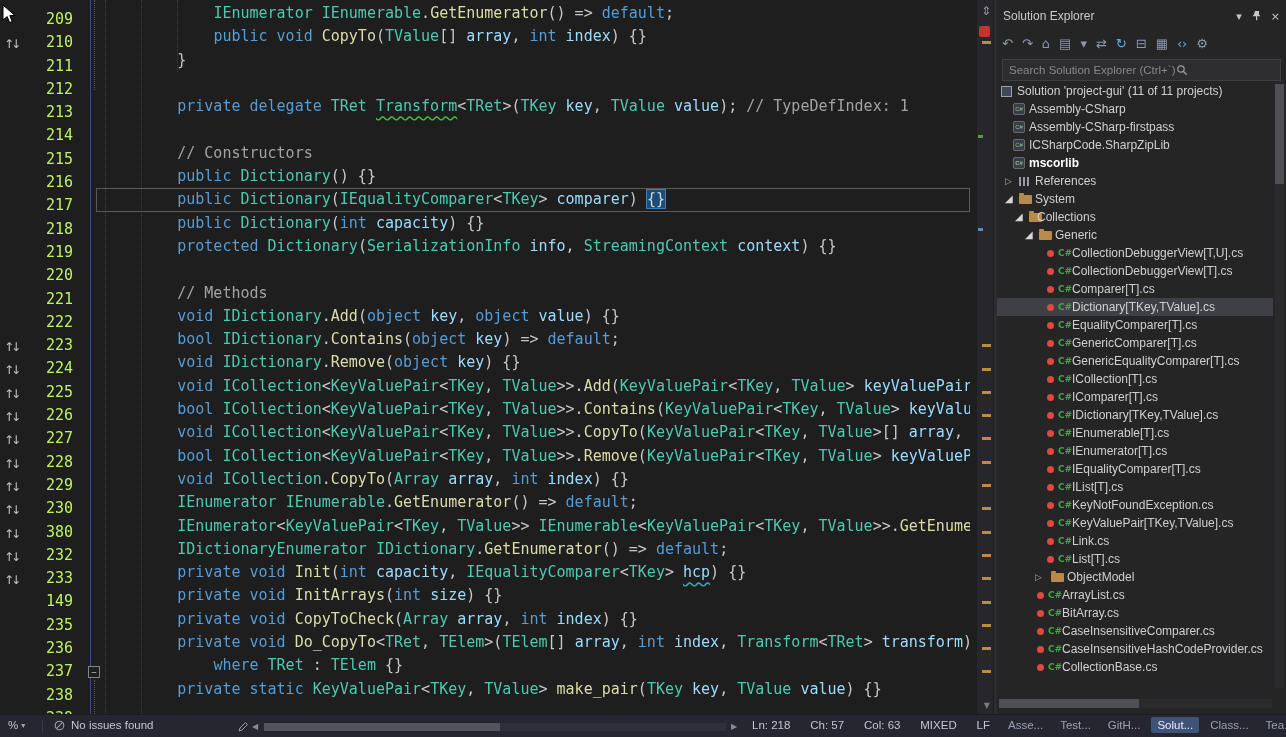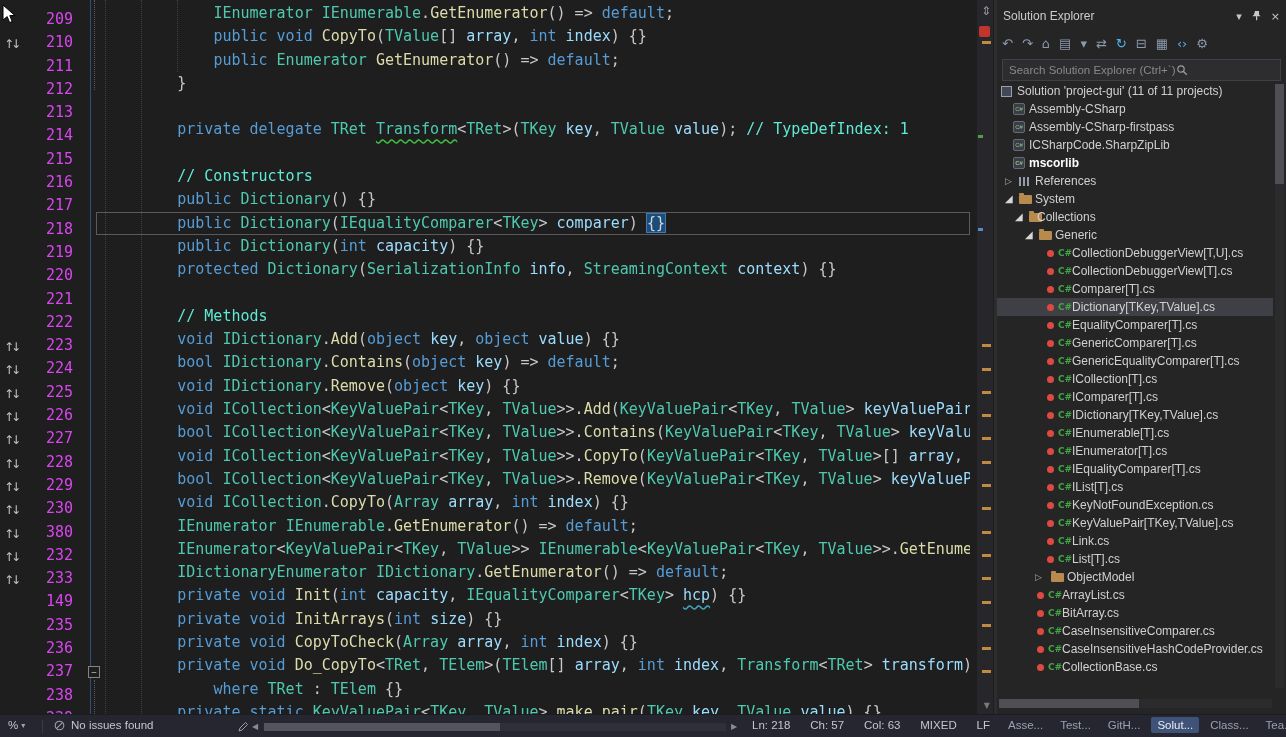--- a/index.html
+++ b/index.html
@@ -5,37 +5,37 @@
   *{margin:0;padding:0;box-sizing:border-box}
   html,body{width:1286px;height:737px;overflow:hidden}
   body{position:relative;background:#1e1e1e;font-family:"Liberation Sans",sans-serif}
   .gicon{font-family:"DejaVu Sans",sans-serif}
 
   
   .editor{position:absolute;left:0;top:0;width:994px;height:714px;background:#1e1e1e;overflow:hidden}
   .glyph-margin{position:absolute;left:0;top:0;width:30px;height:714px;padding-top:8px;overflow:hidden}
   .mrow{height:23.3px;line-height:23.3px}
   .impl-glyph{color:#c5c5c5;font-size:12px;letter-spacing:-3px;padding-left:4px;font-family:"DejaVu Sans",sans-serif}
-  .line-numbers{position:absolute;left:30px;top:0;width:48px;height:714px;padding-top:8px;text-align:right;color:#d946ef;font-family:"DejaVu Sans Mono",monospace;font-size:15px;overflow:hidden}
+  .line-numbers{position:absolute;left:30px;top:0;width:48px;height:714px;padding-top:8px;text-align:right;color:#bef264;font-family:"DejaVu Sans Mono",monospace;font-size:15px;overflow:hidden}
   .num{padding-right:5px}
   .sel-margin-line{position:absolute;left:90px;top:0;width:1px;height:714px;background:#2e4f7a}
   .fold-guide{position:absolute;left:94px;width:0;border-left:1px dotted #5a5a5a}
   .fg-top{top:0;height:90px}
   .fg-bottom{top:680px;height:34px}
   .fold-box{position:absolute;left:88px;top:666px;width:12px;height:12px;border:1px solid #848484;background:#1e1e1e;color:#c0c0c0;font:9px/10px "DejaVu Sans Mono",monospace;text-align:center;z-index:5}
   .code-viewport{position:absolute;left:96px;top:0;right:24px;height:714px;padding-top:2px;overflow:hidden}
   .indent-guide{position:absolute;top:0;height:714px;width:0;border-left:1px dotted #3f3f46}
   .ig0{left:9px}.ig1{left:45px}.ig2{left:81px;height:72px}
   .code-line{position:relative;height:23.3px;line-height:23.3px;white-space:pre;font-family:"DejaVu Sans Mono",monospace;font-size:15px;color:#c8c8c8;padding-left:9px}
   .code-line.current{box-shadow:inset 0 0 0 1px #5a5a5e}
   .tok-k{color:#569cd6}
   .tok-t{color:#4ec9b0}
   .tok-m{color:#dcdcaa}
   .tok-v{color:#9cdcfe}
-  .tok-c{color:#5eead4}
+  .tok-c{color:#a3a3a3}
   .tok-x{color:#c8c8c8}
   .tok-sel{background:#1b4c7a;box-shadow:0 0 0 1px #3e7cb8;color:#d4d4d4}
   .tok-sqg{text-decoration:underline wavy #3fbf3f;text-underline-offset:4px}
   .tok-lnk{text-decoration:underline wavy #3fa7bf;text-underline-offset:4px}
 
   .editor-scrollbar{position:absolute;right:0;top:0;width:24px;height:714px;background:#1e1e1e}
   .sb-track{position:absolute;right:1px;top:0;width:16px;height:714px;background:#27272b}
   .sb-grip{position:absolute;right:3px;top:4px;color:#9a9a9a;font-size:12px;z-index:6}
   .sb-red{position:absolute;right:4px;top:26px;width:11px;height:11px;background:#c1352d;border-radius:2px;z-index:6}
   .sb-down{position:absolute;right:4px;bottom:4px;color:#7a7a7a;font-size:8px;z-index:6}
@@ -163,21 +163,20 @@
   <div class="sel-margin-line"></div>
   <div class="fold-guide fg-top"></div>
   <div class="fold-guide fg-bottom"></div>
   <div class="fold-box">−</div>
   <div class="code-viewport" id="codearea">
     <div class="indent-guide ig0"></div>
     <div class="indent-guide ig1"></div>
     <div class="indent-guide ig2"></div>
   <div class="code-line"><span class="tok-x">            </span><span class="tok-t">IEnumerator</span><span class="tok-x"> </span><span class="tok-t">IEnumerable</span><span class="tok-x">.</span><span class="tok-m">GetEnumerator</span><span class="tok-x">() =&gt; </span><span class="tok-k">default</span><span class="tok-x">;</span></div>
       <div class="code-line"><span class="tok-x">            </span><span class="tok-k">public</span><span class="tok-x"> </span><span class="tok-k">void</span><span class="tok-x"> </span><span class="tok-m">CopyTo</span><span class="tok-x">(</span><span class="tok-t">TValue</span><span class="tok-x">[] </span><span class="tok-v">array</span><span class="tok-x">, </span><span class="tok-k">int</span><span class="tok-x"> </span><span class="tok-v">index</span><span class="tok-x">) {}</span></div>
-      <div class="code-line"><span class="tok-x">            </span><span class="tok-k">public</span><span class="tok-x"> </span><span class="tok-t">Enumerator</span><span class="tok-x"> </span><span class="tok-m">GetEnumerator</span><span class="tok-x">() =&gt; </span><span class="tok-k">default</span><span class="tok-x">;</span></div>
       <div class="code-line"><span class="tok-x">        }</span></div>
       <div class="code-line"></div>
       <div class="code-line"><span class="tok-x">        </span><span class="tok-k">private</span><span class="tok-x"> </span><span class="tok-k">delegate</span><span class="tok-x"> </span><span class="tok-t">TRet</span><span class="tok-x"> </span><span class="tok-t tok-sqg">Transform</span><span class="tok-x">&lt;</span><span class="tok-t">TRet</span><span class="tok-x">&gt;(</span><span class="tok-t">TKey</span><span class="tok-x"> </span><span class="tok-v">key</span><span class="tok-x">, </span><span class="tok-t">TValue</span><span class="tok-x"> </span><span class="tok-v">value</span><span class="tok-x">); </span><span class="tok-c">// TypeDefIndex: 1</span></div>
       <div class="code-line"></div>
       <div class="code-line"><span class="tok-x">        </span><span class="tok-c">// Constructors</span></div>
       <div class="code-line"><span class="tok-x">        </span><span class="tok-k">public</span><span class="tok-x"> </span><span class="tok-t">Dictionary</span><span class="tok-x">() {}</span></div>
       <div class="code-line current"><span class="tok-x">        </span><span class="tok-k">public</span><span class="tok-x"> </span><span class="tok-t">Dictionary</span><span class="tok-x">(</span><span class="tok-t">IEqualityComparer</span><span class="tok-x">&lt;</span><span class="tok-t">TKey</span><span class="tok-x">&gt; </span><span class="tok-v">comparer</span><span class="tok-x">) </span><span class="tok-sel">{}</span></div>
       <div class="code-line"><span class="tok-x">        </span><span class="tok-k">public</span><span class="tok-x"> </span><span class="tok-t">Dictionary</span><span class="tok-x">(</span><span class="tok-k">int</span><span class="tok-x"> </span><span class="tok-v">capacity</span><span class="tok-x">) {}</span></div>
       <div class="code-line"><span class="tok-x">        </span><span class="tok-k">protected</span><span class="tok-x"> </span><span class="tok-t">Dictionary</span><span class="tok-x">(</span><span class="tok-t">SerializationInfo</span><span class="tok-x"> </span><span class="tok-v">info</span><span class="tok-x">, </span><span class="tok-t">StreamingContext</span><span class="tok-x"> </span><span class="tok-v">context</span><span class="tok-x">) {}</span></div>
       <div class="code-line"></div>

